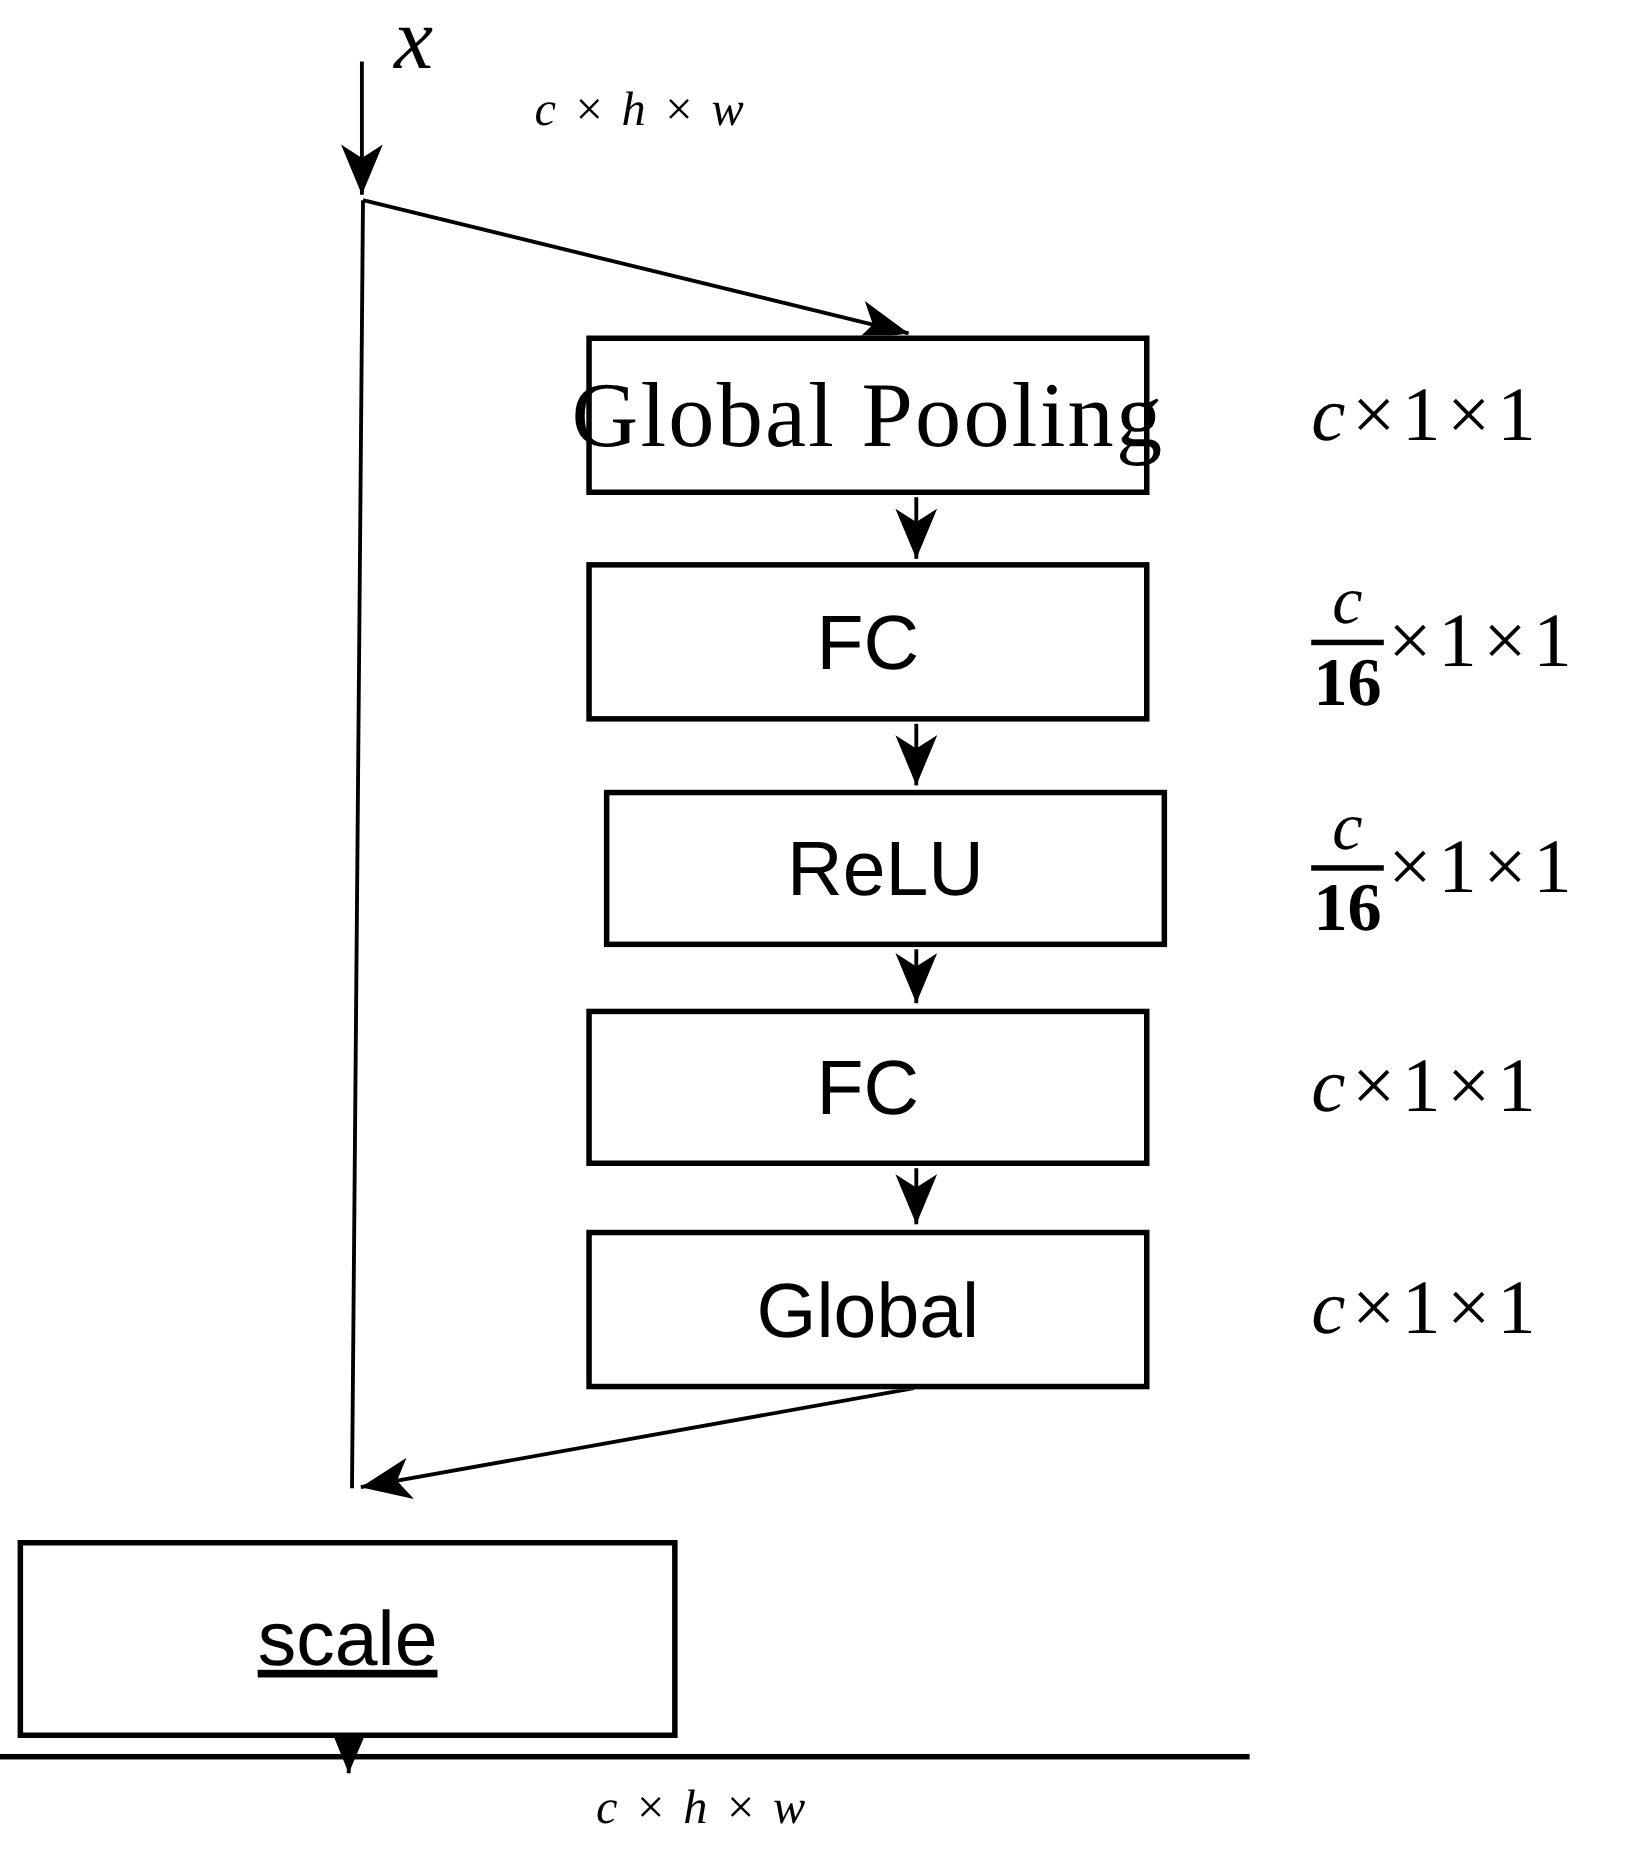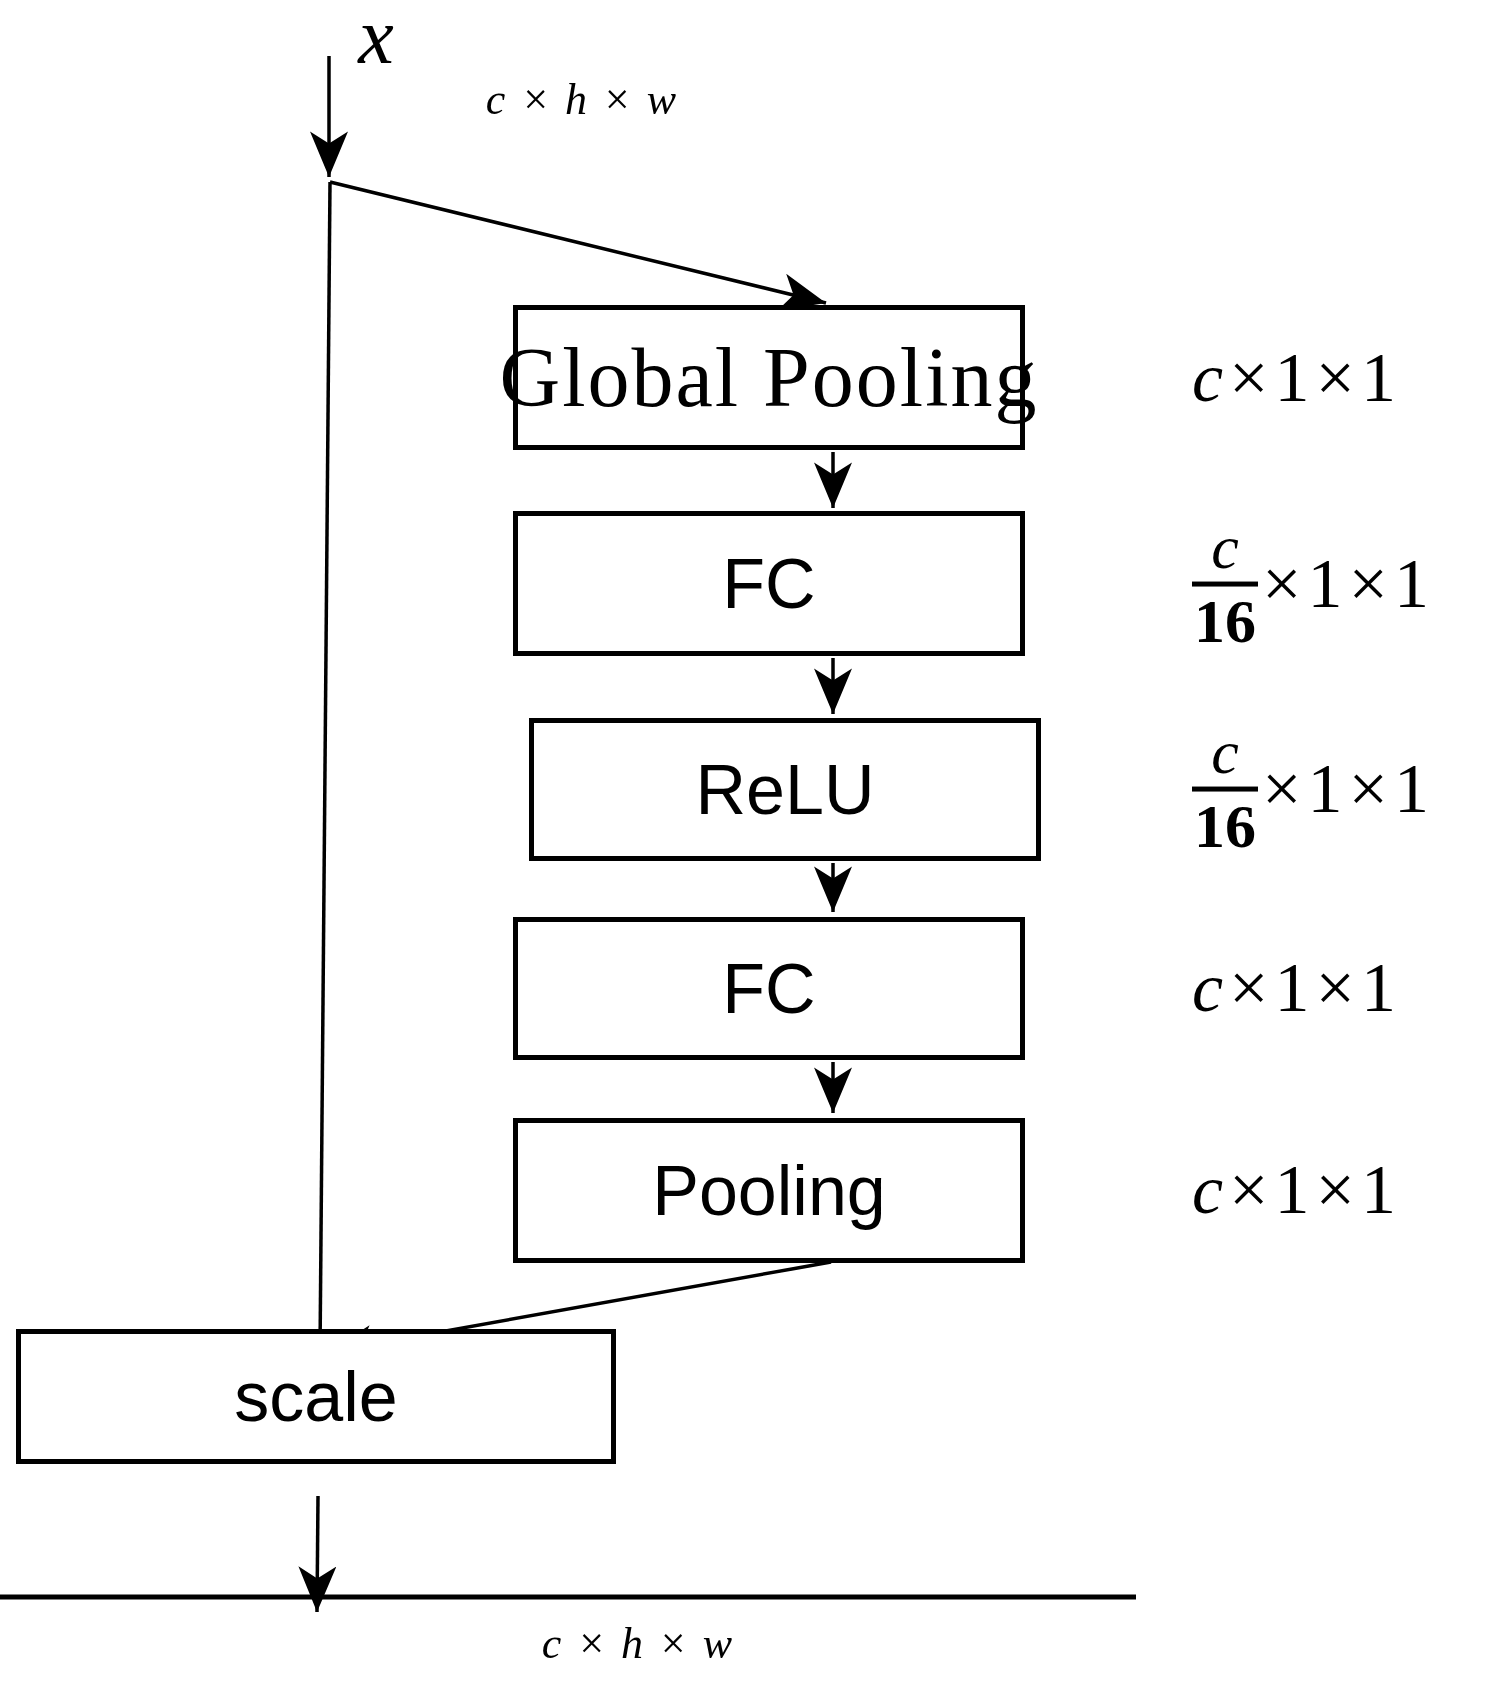--- a/index.html
+++ b/index.html
@@ -13,21 +13,21 @@
   }
   .wires {
     position: absolute;
     left: 0; top: 0;
     width: 1492px; height: 1684px;
     pointer-events: none;
   }
   
   .box {
     position: absolute;
-    left: 513px;
+    left: 533px;
     width: 512px;
     box-sizing: border-box;
     border: 5px solid #000;
     background: #ffffff;
     display: flex;
     align-items: center;
     justify-content: center;
     font-family: "Liberation Sans", sans-serif;
     font-size: 70px;
     white-space: nowrap;
@@ -35,21 +35,21 @@
   .box.serif {
     font-family: "Liberation Serif", serif;
     font-size: 84px;
     letter-spacing: 2px;
   }
   .box-global-pooling { top: 305px; height: 145px; }
   .box-fc1            { top: 511px; height: 145px; }
   .box-relu           { top: 718px; height: 143px; margin-left: 16px; }
   .box-fc2            { top: 917px; height: 143px; }
   .box-sigmoid        { top: 1118px; height: 145px; }
-  .box-scale          { left: 16px; top: 1329px; width: 600px; height: 135px; }
+  .box-scale          { left: 16px; top: 1400px; width: 600px; height: 180px; text-decoration: underline; }
 
   
   .lbl {
     position: absolute;
     transform: translate(-50%, -50%);
     font-family: "Liberation Serif", serif;
     font-size: 44px;
     letter-spacing: 2px;
     white-space: nowrap;
   }
@@ -132,21 +132,21 @@
   <div class="box box-fc1">
     <span>FC</span>
   </div>
   <div class="box box-relu">
     <span>ReLU</span>
   </div>
   <div class="box box-fc2">
     <span>FC</span>
   </div>
   <div class="box box-sigmoid">
-    <span>Pooling</span>
+    <span>Global</span>
   </div>
   <div class="box box-scale">
     <span>scale</span>
   </div>
 
   <div class="dim dim-global-pooling">
     <span class="var">c</span>
       <span>×1×1</span>
   </div>
 

